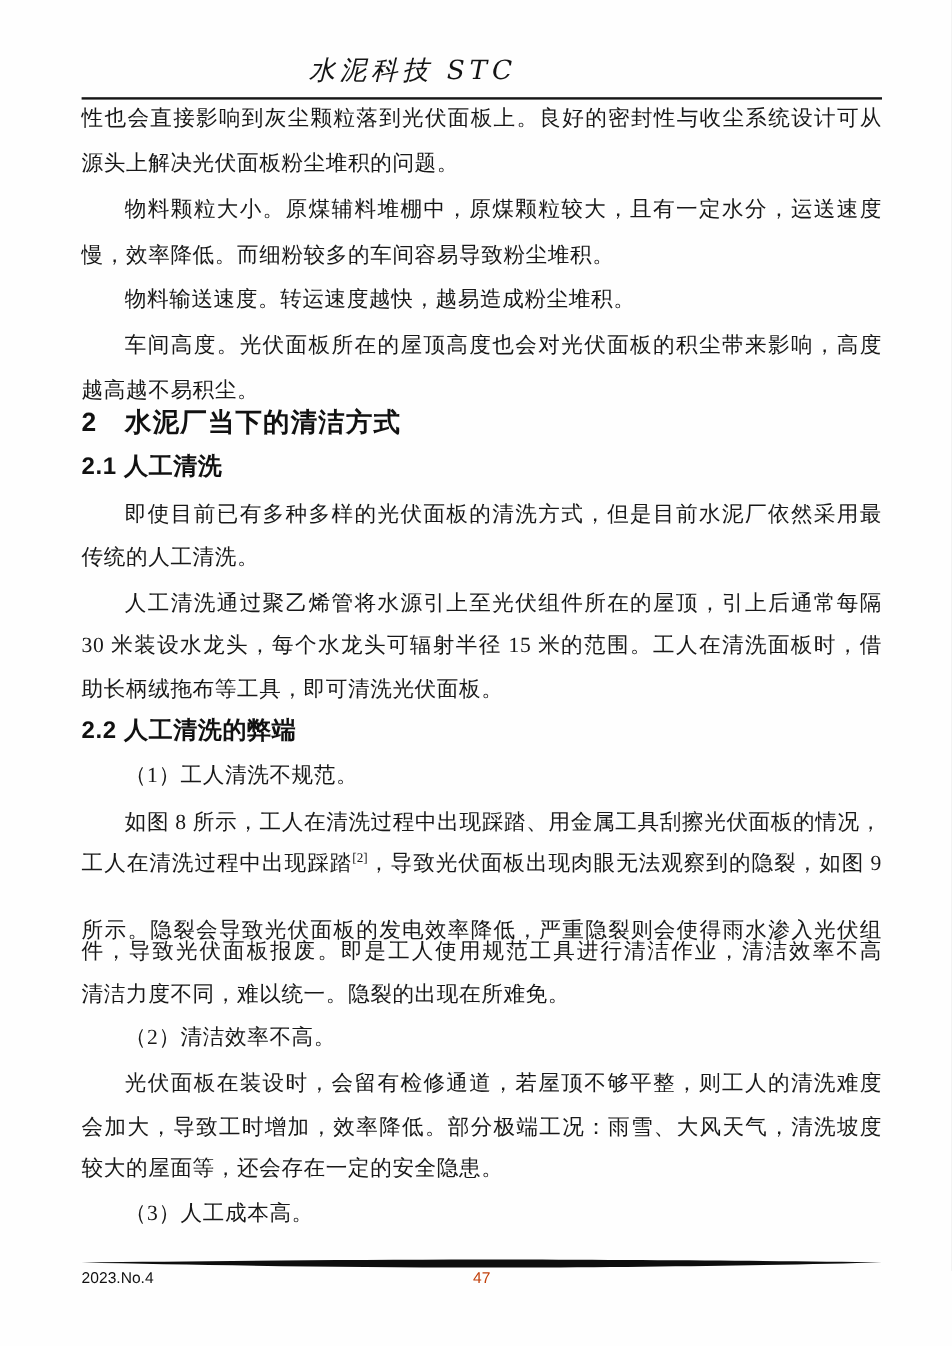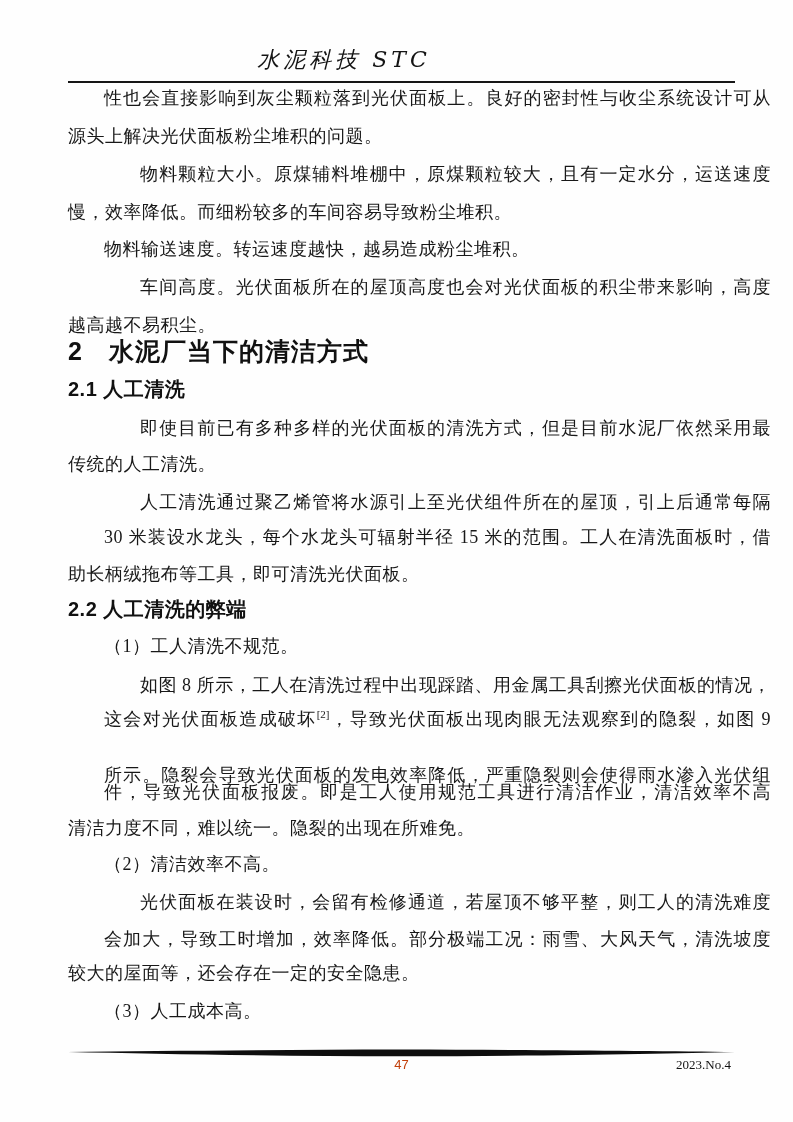--- a/index.html
+++ b/index.html
@@ -39,28 +39,27 @@
     font-size: 18px;
     line-height: 22px;
     letter-spacing: 0.5px;
     color: #181818;
     white-space: pre-wrap;
   }
   .ln.full {
     text-align: justify;
     text-align-last: justify;
     text-justify: inter-character;
-    margin-left: 36px;
   }
   .ln.end { text-align: left; }
   .ln.ind { text-indent: 2em; }
   .ln.h1 {
     font-family: "Liberation Sans", "DejaVu Sans", sans-serif;
     font-weight: bold;
-    font-size: 25px;
+    font-size: 22px;
     line-height: 25px;
     letter-spacing: 1px;
     color: #111;
   }
   .ln.h2 {
     font-family: "Liberation Sans", "DejaVu Sans", sans-serif;
     font-weight: bold;
     font-size: 20px;
     line-height: 24px;
     letter-spacing: 0.5px;
@@ -85,22 +84,21 @@
     width: 667px;
     text-align: center;
     font-family: "Liberation Sans", "DejaVu Sans", sans-serif;
     font-size: 13px;
     color: #c2410c;
   }
   .issue-number {
     position: absolute;
     left: 68px; top: 1057px;
     width: 663px;
-    text-align: right;
-    font-family: Liberation Serif, serif;
+    font-family: Liberation Sans, sans-serif;
     font-size: 13px;
     color: #111;
   }
 </style>
 </head>
 <body>
 
 <div class="page">
 
   <div>
@@ -123,21 +121,21 @@
     <div class="ln full ind" style="top:417px">即使目前已有多种多样的光伏面板的清洗方式，但是目前水泥厂依然采用最</div>
     <div class="ln end" style="top:453px">传统的人工清洗。</div>
     <div class="ln full ind" style="top:491px">人工清洗通过聚乙烯管将水源引上至光伏组件所在的屋顶，引上后通常每隔</div>
     <div class="ln full" style="top:526px">30 米装设水龙头，每个水龙头可辐射半径 15 米的范围。工人在清洗面板时，借</div>
     <div class="ln end" style="top:563px">助长柄绒拖布等工具，即可清洗光伏面板。</div>
 
     <div class="ln h2" style="top:597px">2.2 人工清洗的弊端</div>
 
     <div class="ln end ind" style="top:635px">（1）工人清洗不规范。</div>
     <div class="ln full ind" style="top:674px">如图 8 所示，工人在清洗过程中出现踩踏、用金属工具刮擦光伏面板的情况，</div>
-    <div class="ln full" style="top:708px"><span>这会对光伏面板造成破坏</span><span class="sup">[2]</span><span>，导致光伏面板出现肉眼无法观察到的隐裂，如图 9</span></div>
+    <div class="ln full" style="top:708px"><span>工人在清洗过程中出现踩踏</span><span class="sup">[2]</span><span>，导致光伏面板出现肉眼无法观察到的隐裂，如图 9</span></div>
     <div class="ln full" style="top:764px">所示。隐裂会导致光伏面板的发电效率降低，严重隐裂则会使得雨水渗入光伏组</div>
     <div class="ln full" style="top:781px">件，导致光伏面板报废。即是工人使用规范工具进行清洁作业，清洁效率不高</div>
     <div class="ln end" style="top:817px">清洁力度不同，难以统一。隐裂的出现在所难免。</div>
     <div class="ln end ind" style="top:853px">（2）清洁效率不高。</div>
     <div class="ln full ind" style="top:891px">光伏面板在装设时，会留有检修通道，若屋顶不够平整，则工人的清洗难度</div>
     <div class="ln full" style="top:928px">会加大，导致工时增加，效率降低。部分极端工况：雨雪、大风天气，清洗坡度</div>
     <div class="ln end" style="top:962px">较大的屋面等，还会存在一定的安全隐患。</div>
     <div class="ln end ind" style="top:1000px">（3）人工成本高。</div>
   </div>
 

